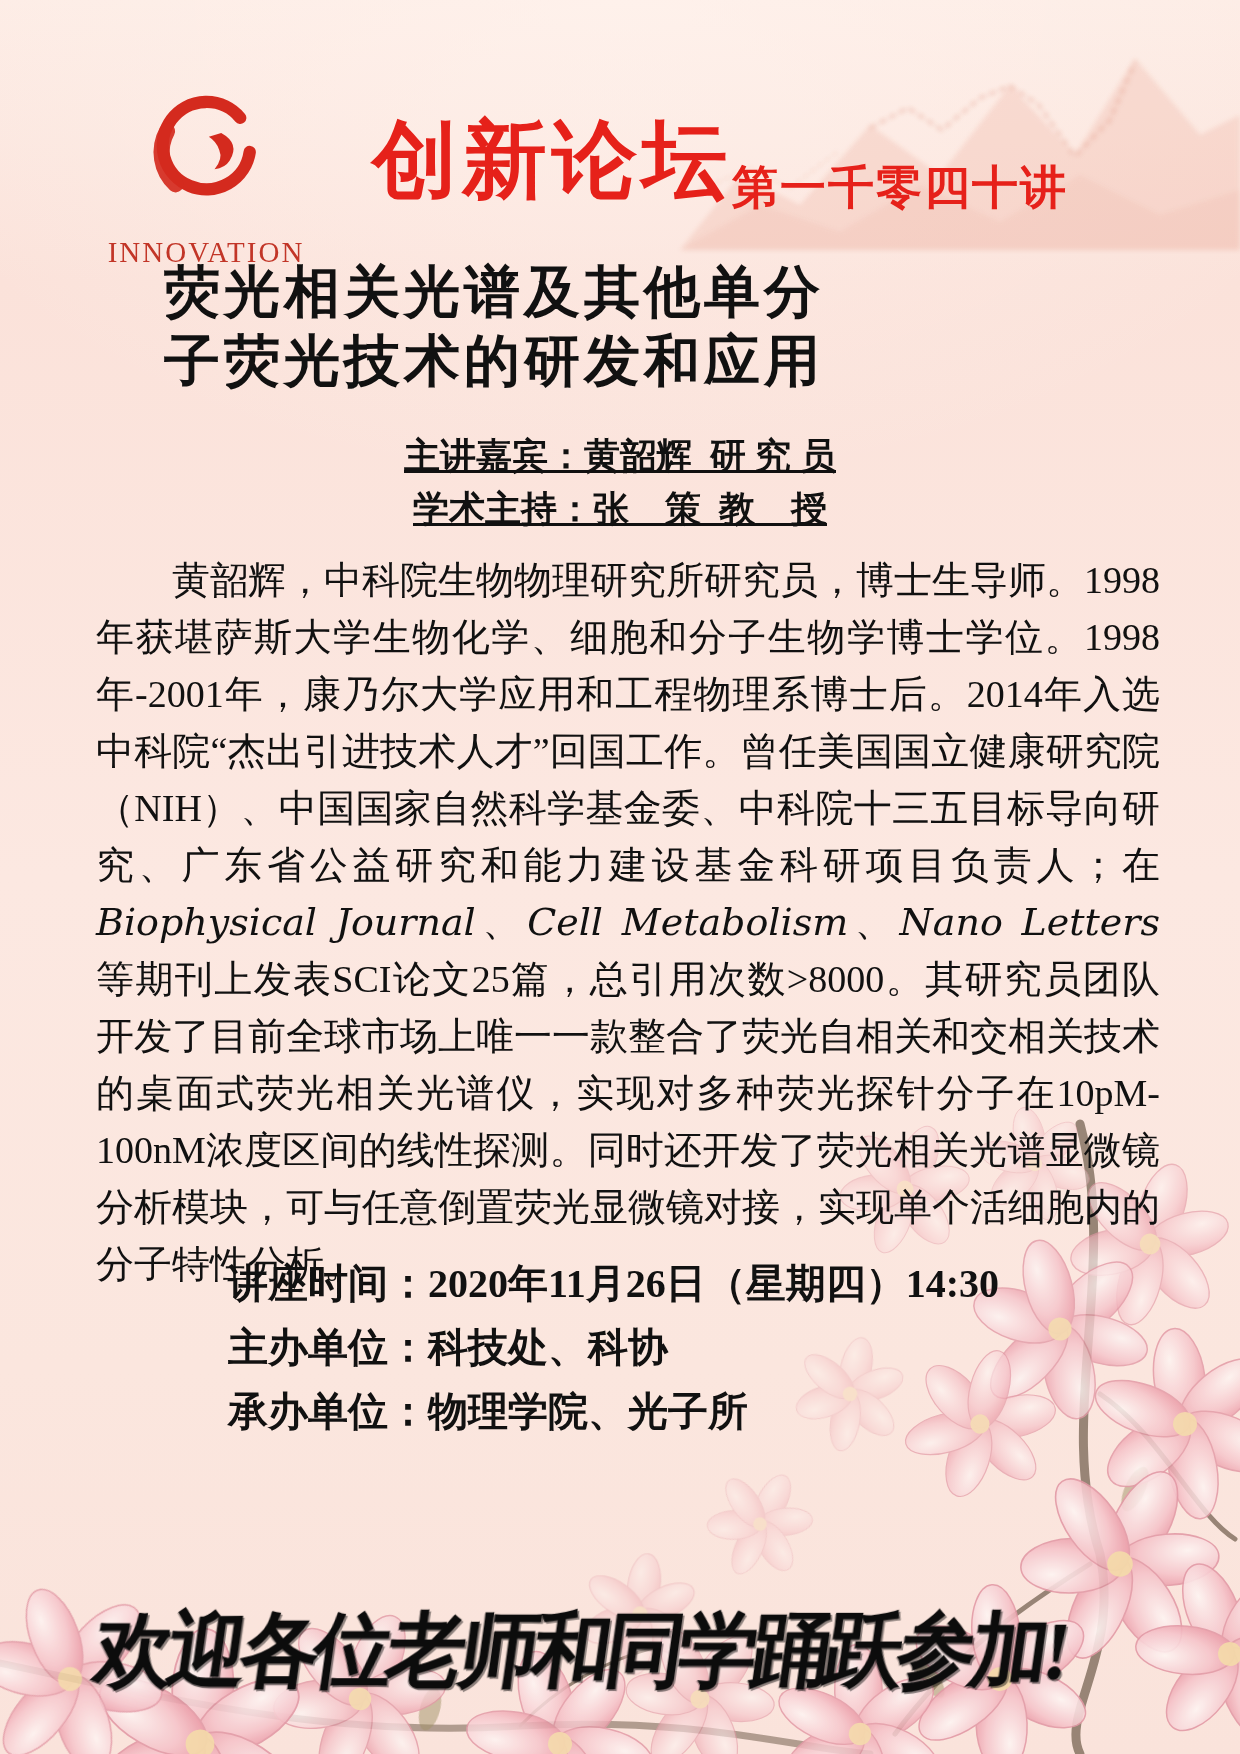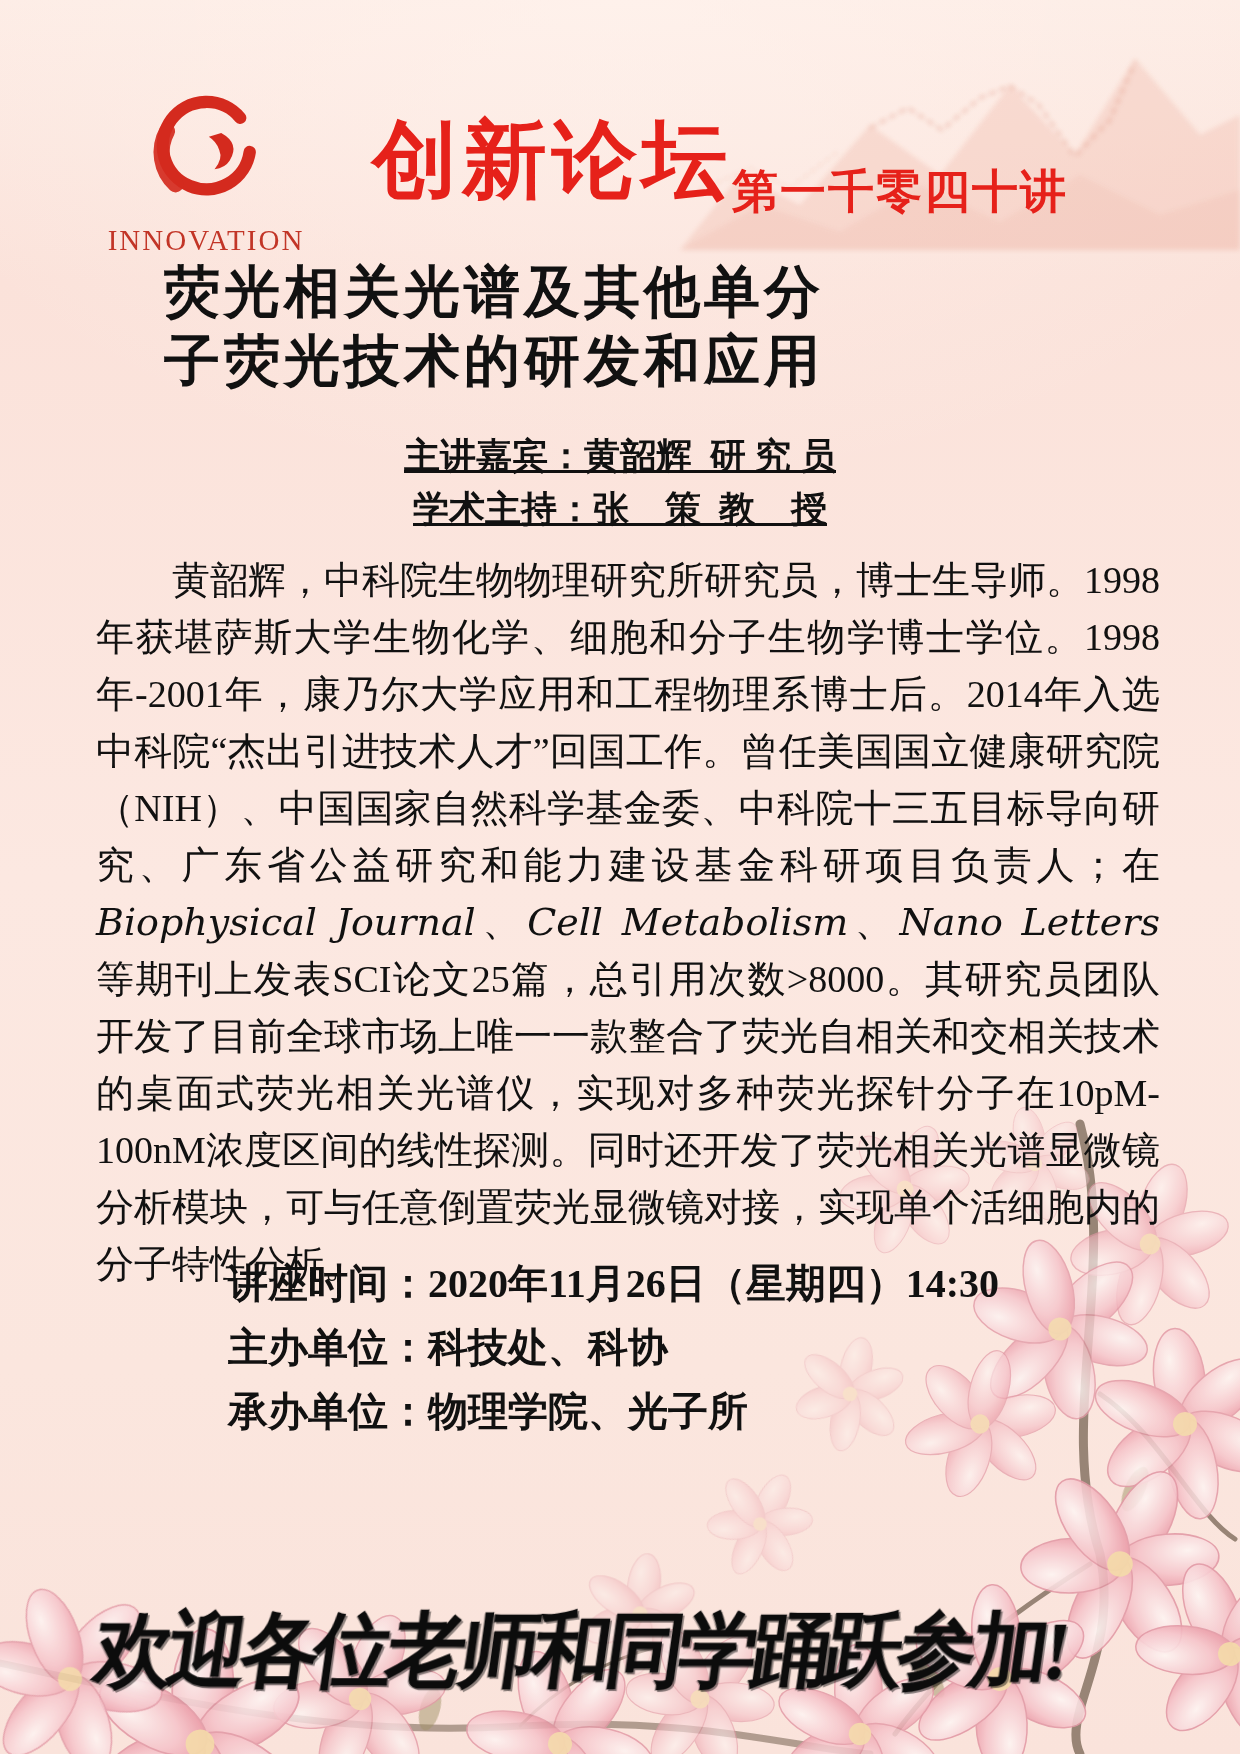--- a/index.html
+++ b/index.html
@@ -16,34 +16,34 @@
   }
   .bg-art{position:absolute;pointer-events:none;z-index:0;}
   .mountains{top:0;right:0;filter:blur(2.5px);opacity:0.9;}
   .flowers{bottom:0;left:0;}
   .content{position:relative;z-index:1;}
 
   
   .logo-block{position:absolute;left:92px;top:90px;width:228px;text-align:center;}
   .logo-mark{display:block;margin:0 auto;}
   .logo-brand{
-    display:block;margin-top:8px;
+    display:block;margin-top:20px;
     font-family:"Liberation Serif","DejaVu Serif",serif;
     font-size:29px;letter-spacing:2px;color:#c23527;font-weight:500;
   }
 
   
   .forum-title{
     position:absolute;left:372px;top:118px;
     font-family:Liberation Serif, serif;
     font-size:85px;font-weight:700;color:#e6211a;letter-spacing:5px;line-height:1;
   }
   .lecture-number{
     position:absolute;left:732px;top:168px;
-    font-family:Liberation Sans, sans-serif;
+    font-family:Liberation Mono, monospace;
     font-size:46px;font-weight:700;color:#e6211a;letter-spacing:2px;line-height:1;
   }
 
   
   .lecture-title{
     position:absolute;left:0;top:258px;width:988px;
     text-align:center;font-size:56px;font-weight:600;letter-spacing:4px;line-height:1.23;
   }
 
   

